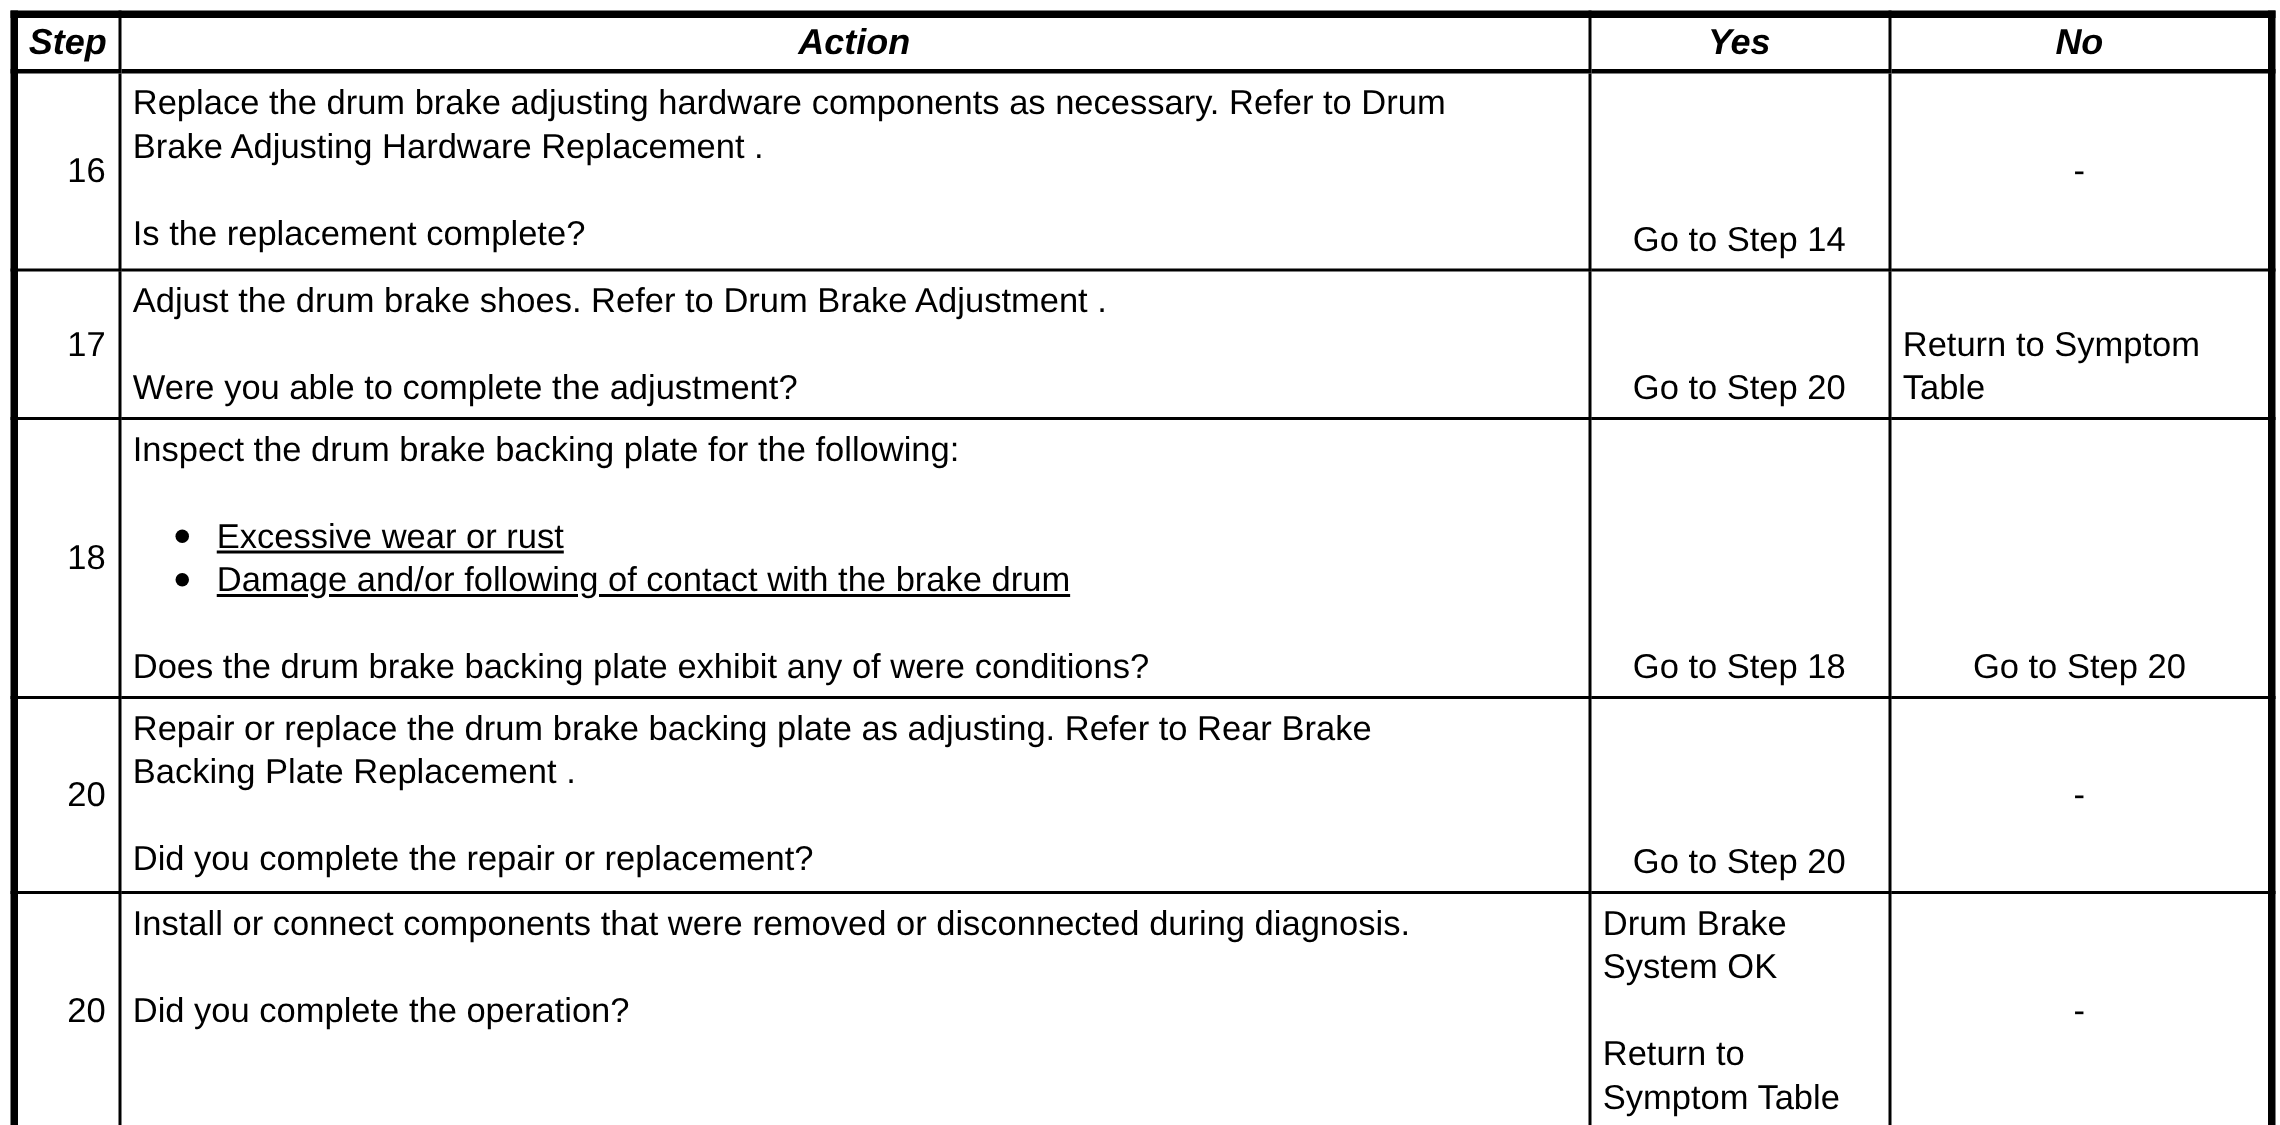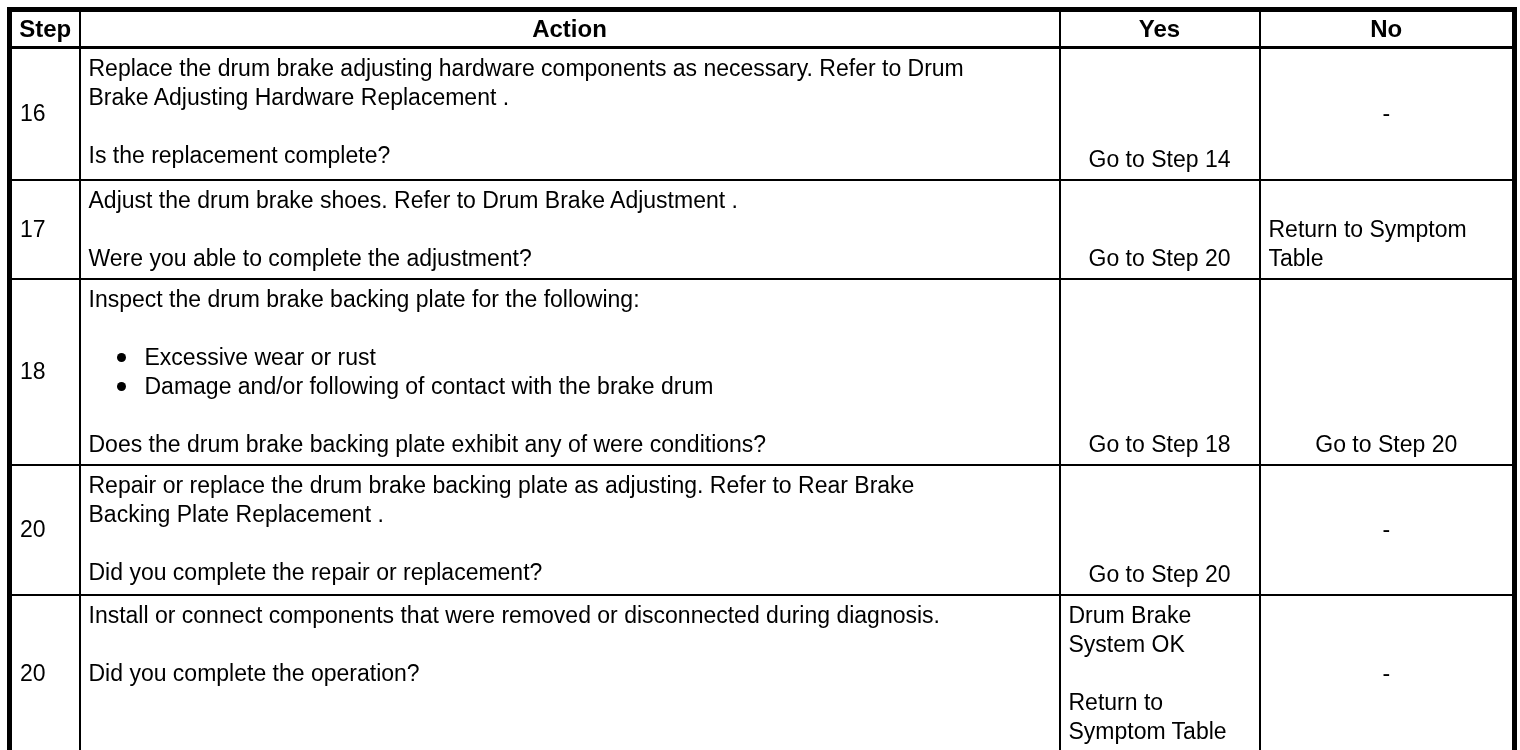--- a/index.html
+++ b/index.html
@@ -30,50 +30,52 @@
     font-size: 23px;
     overflow: hidden;
   }
   thead th {
     border-bottom: 3px solid #000000;
     font-weight: bold;
     text-align: center;
     vertical-align: middle;
     padding: 3px 4px;
     font-size: 24px;
+    font-style: italic;
   }
   tr.hdr  { height: 36px;  }
   tr.r16  { height: 132px; }
   tr.r17  { height: 99px;  }
   tr.r18  { height: 182px; }
   tr.r19  { height: 130px; }
   tr.r20  { height: 152px; }
 
   td.step {
-    text-align: left;
+    text-align: right;
     vertical-align: middle;
   }
   td.v-top { vertical-align: top; margin-left: 43px; }
   td.v-mid { vertical-align: middle; }
   td.v-bot { vertical-align: bottom; }
   td.h-left   { text-align: left; }
   td.h-center { text-align: center; }
 
   .pre {
     white-space: pre-line;
     line-height: 29px;
   }
   ul.bullets {
     list-style: none;
     margin: 29px 0;
     padding: 0 0 0 56px;
   }
   ul.bullets li {
     position: relative;
     line-height: 29px;
+    text-decoration: underline;
   }
   ul.bullets li::before {
     content: "";
     position: absolute;
     left: -28px;
     top: 10px;
     width: 9px;
     height: 9px;
     border-radius: 50%;
     background: #000000;

